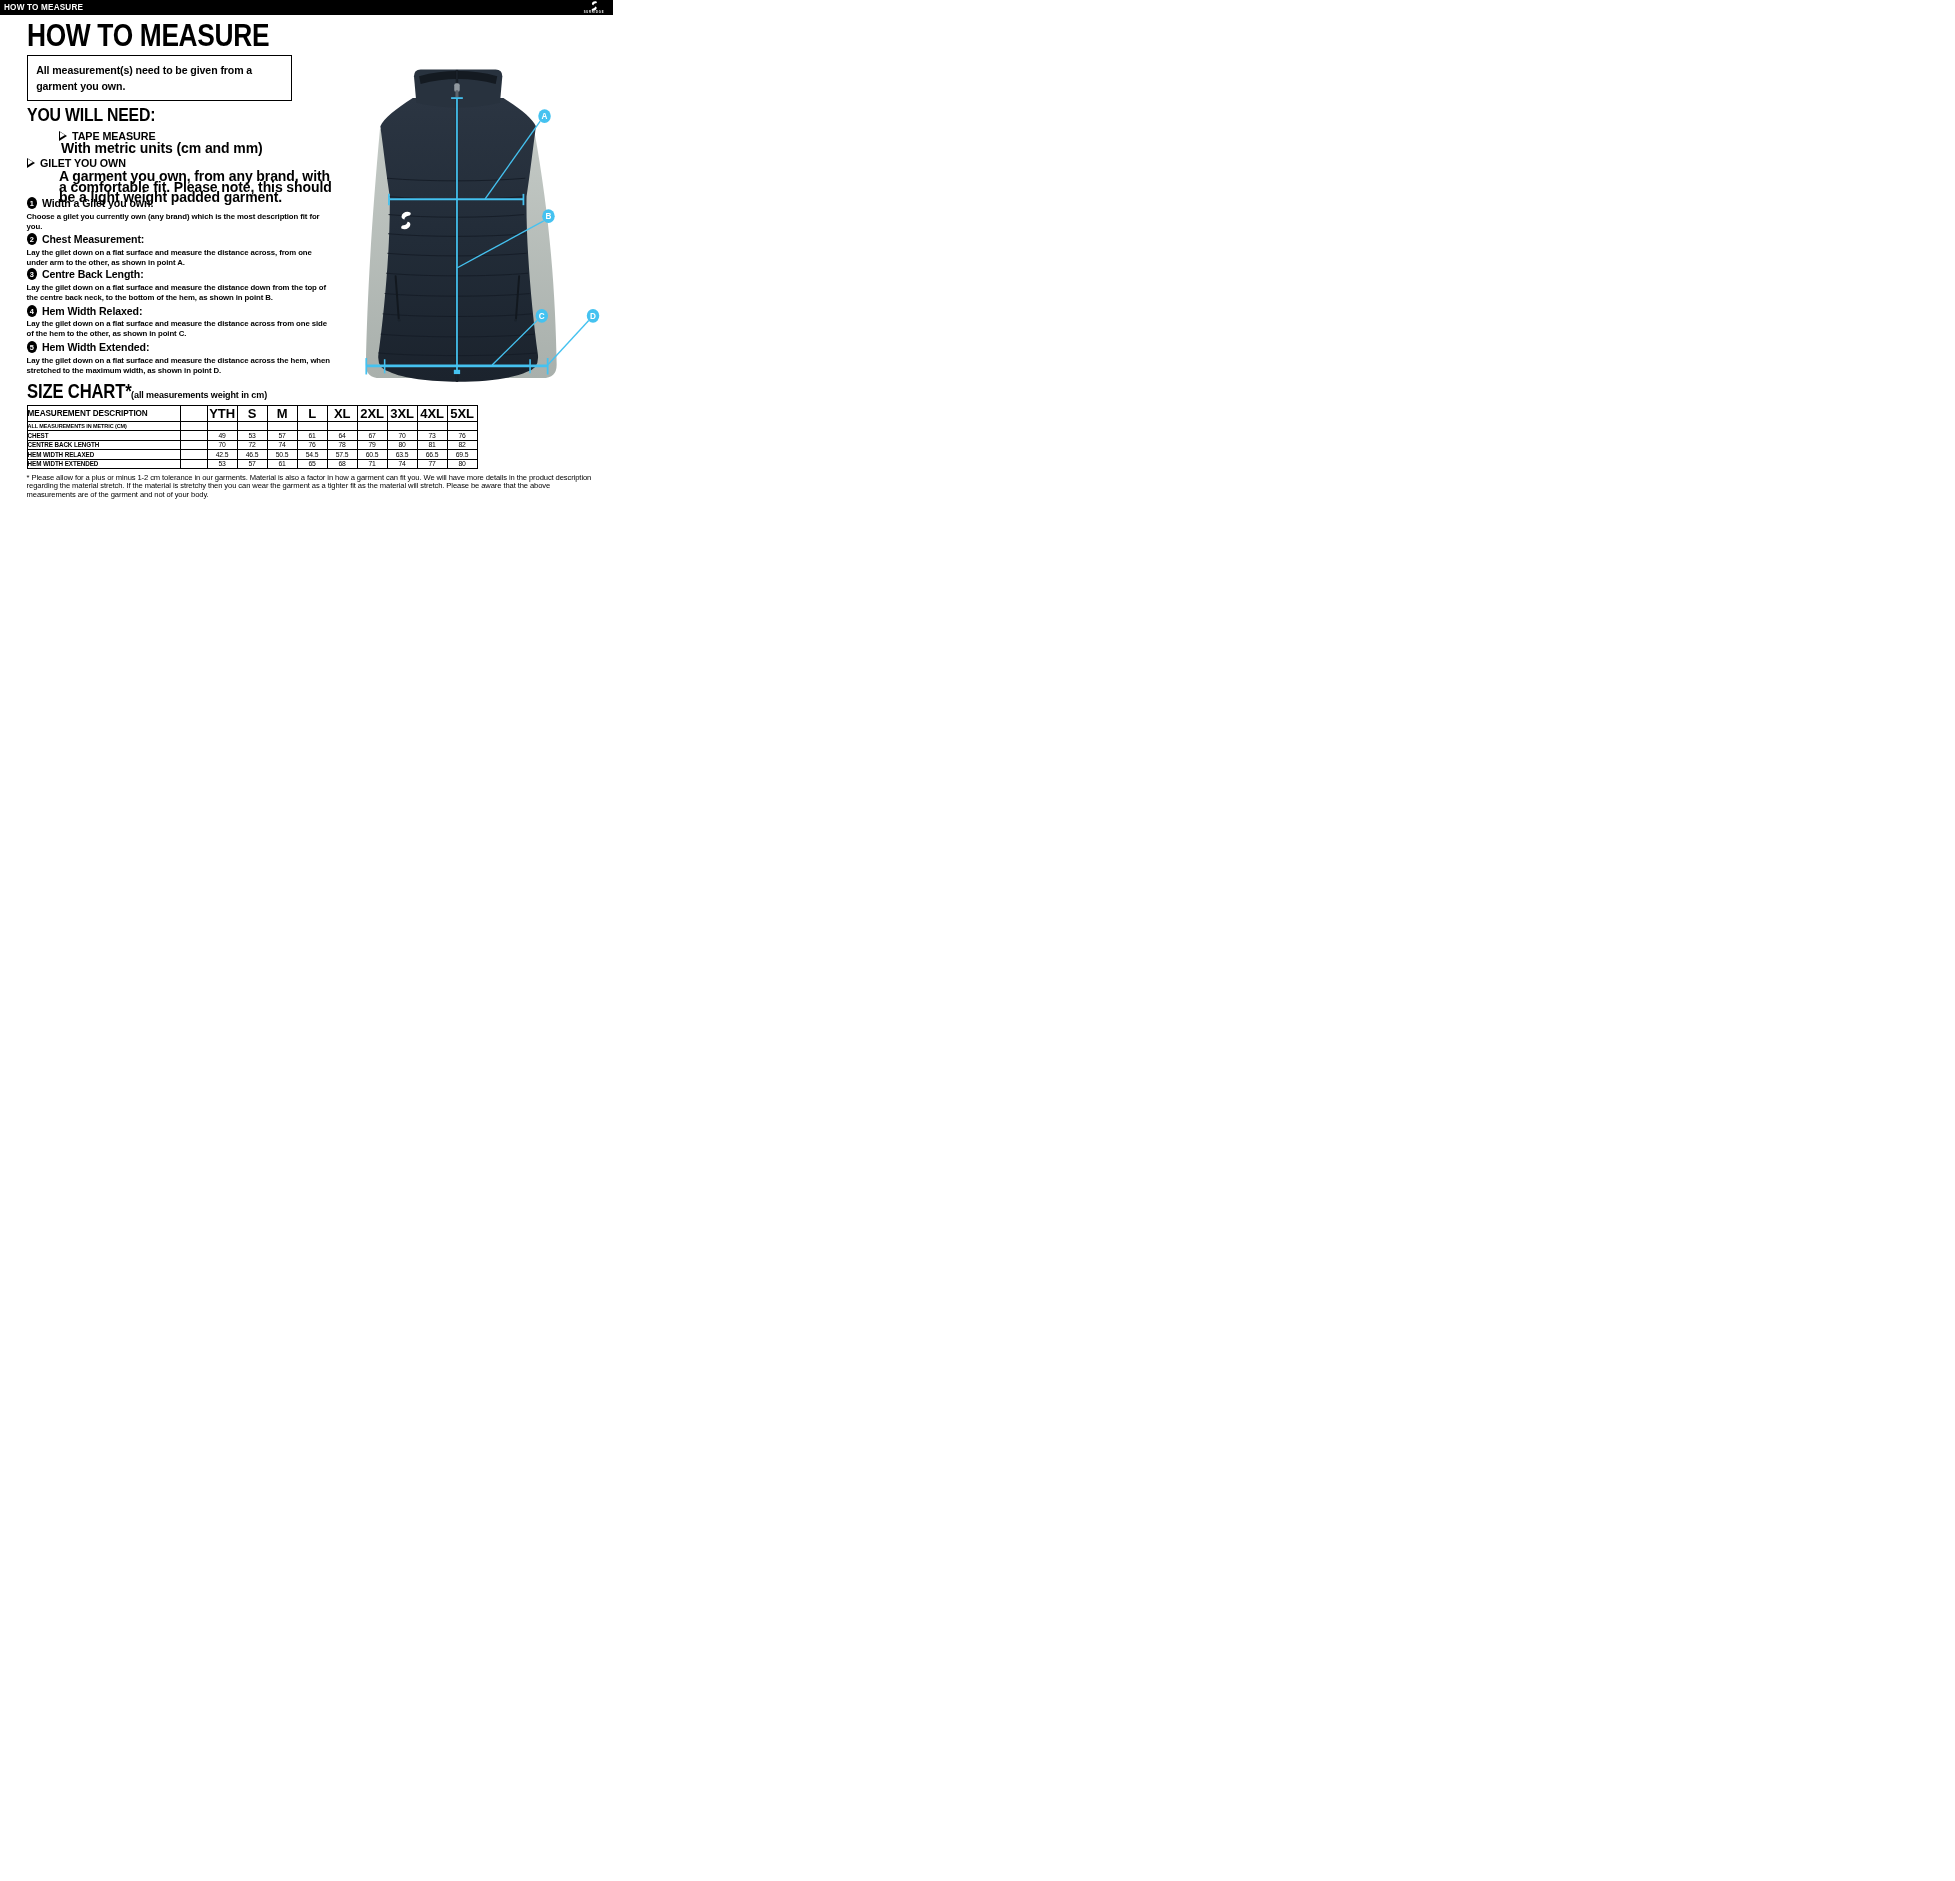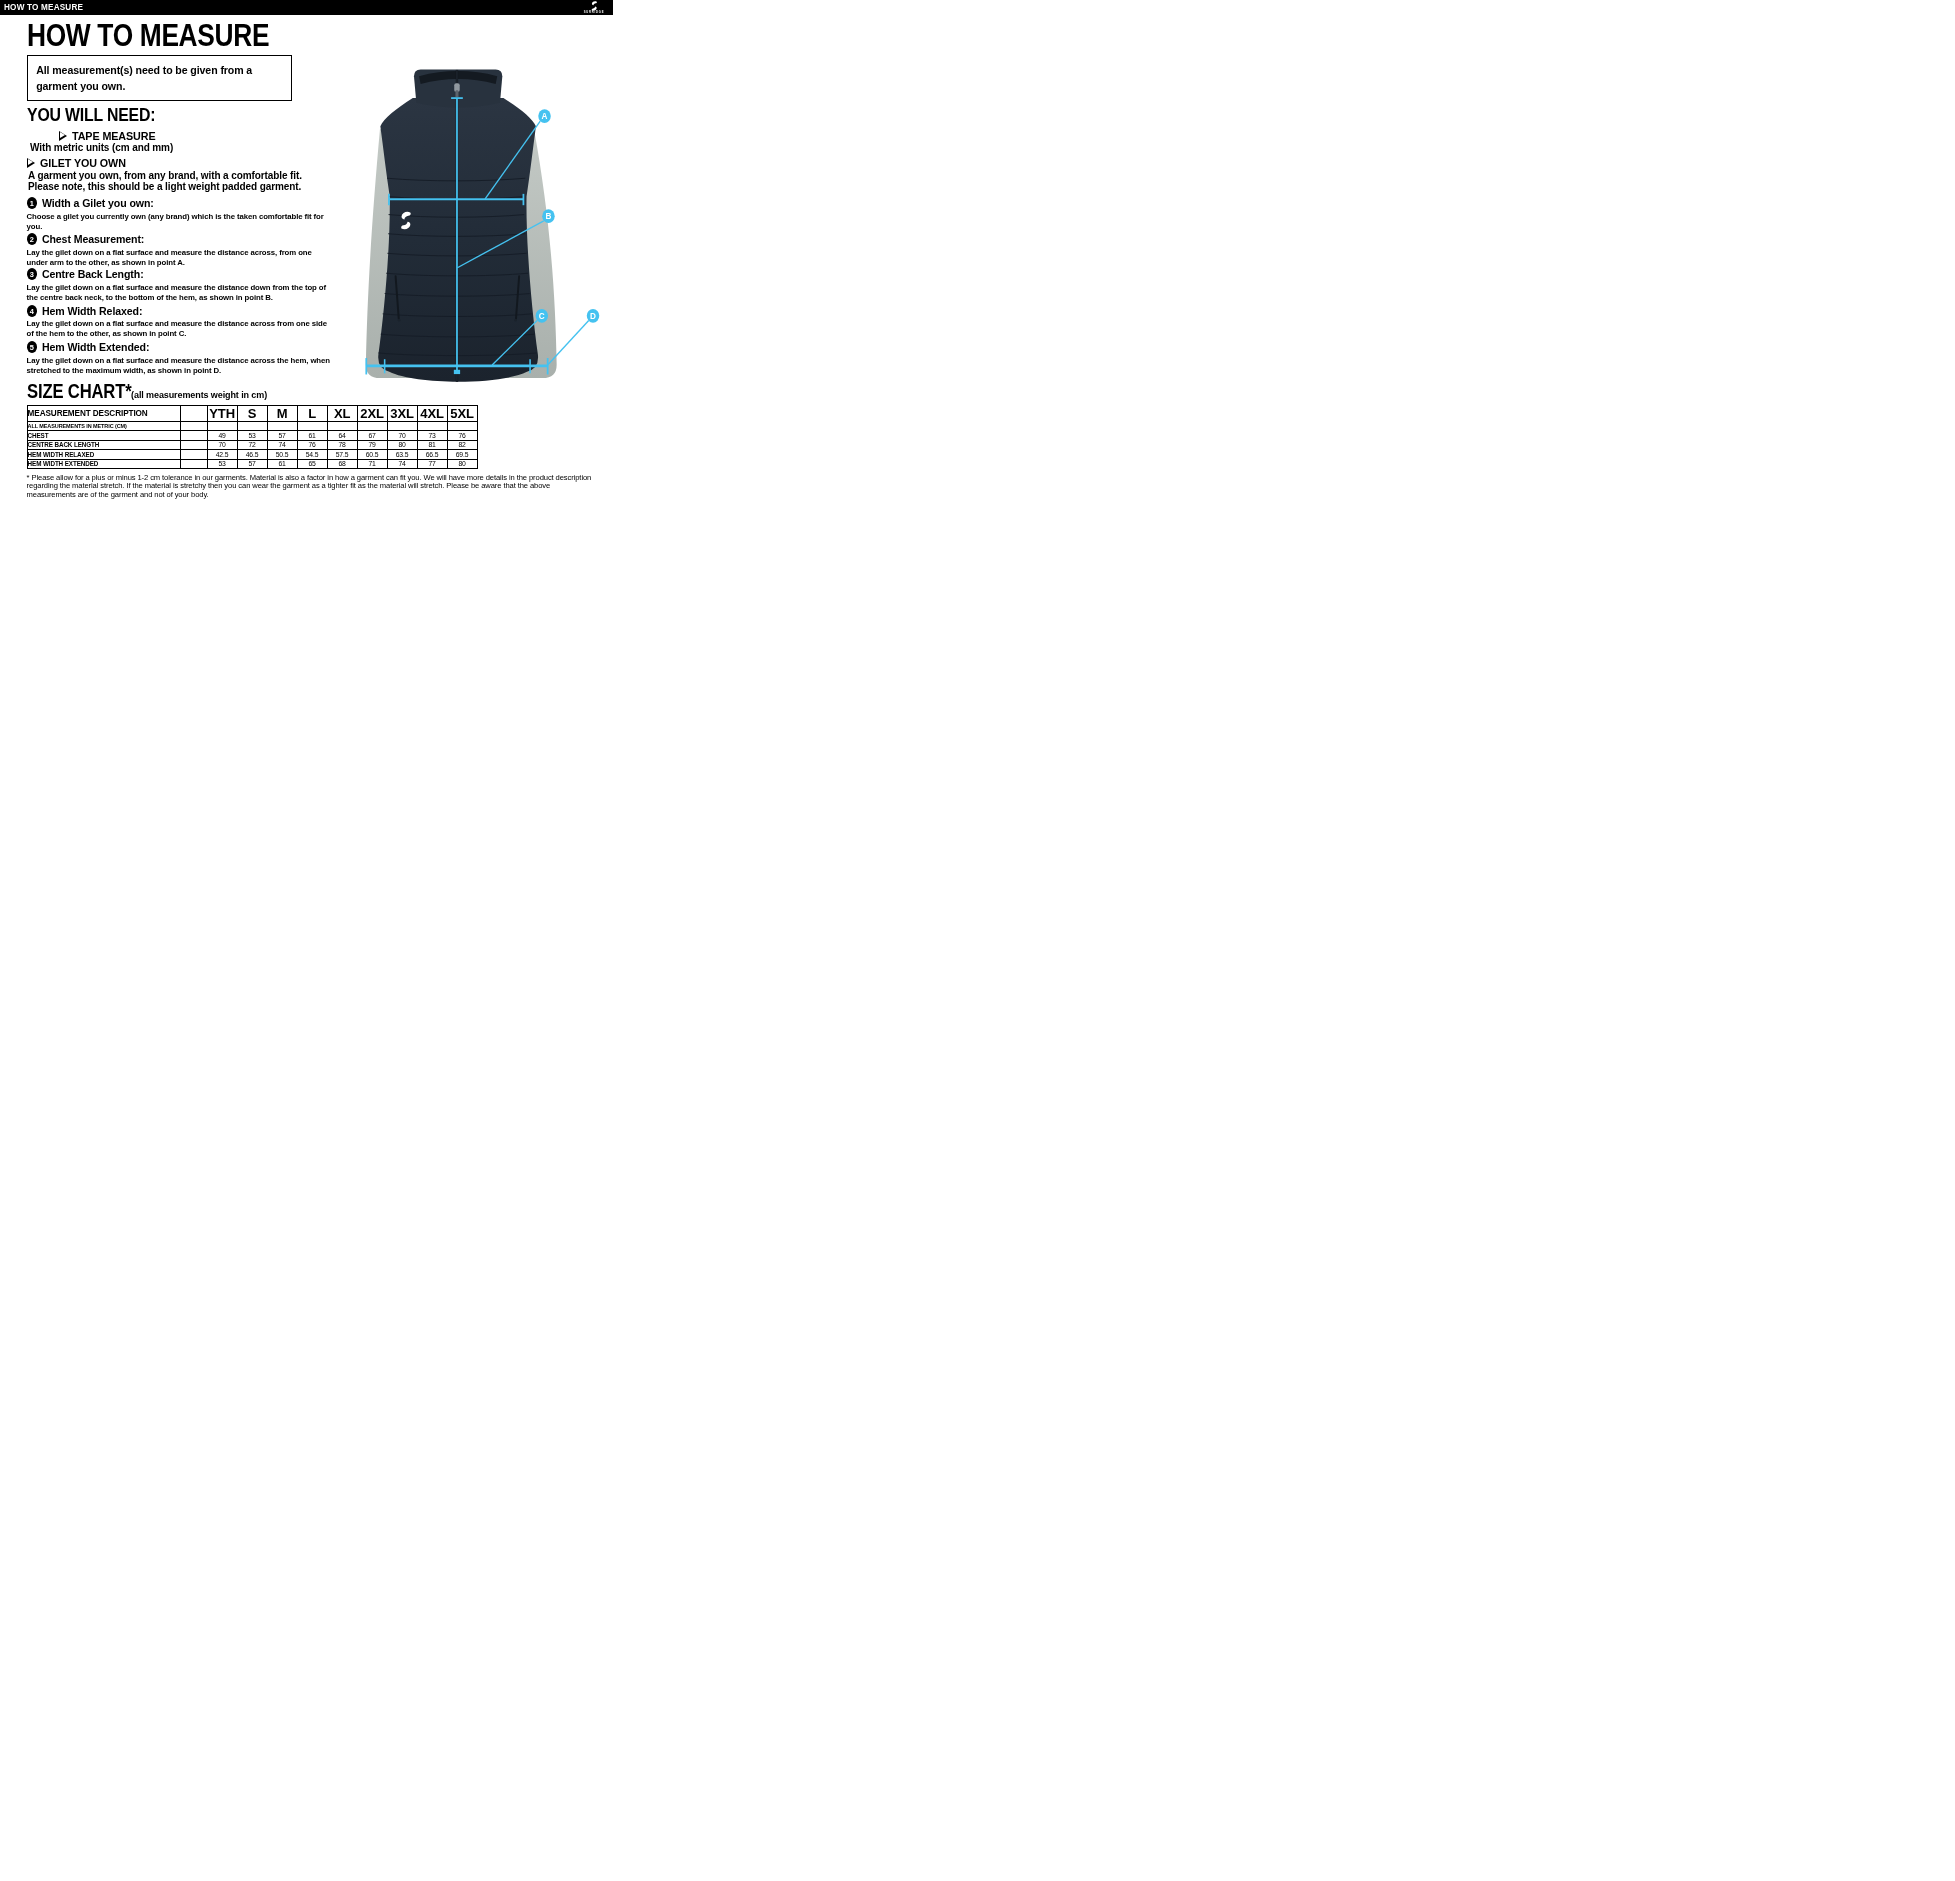--- a/index.html
+++ b/index.html
@@ -22,21 +22,21 @@
   .note-box p{margin:0;font-size:10.6px;font-weight:700;line-height:16px;letter-spacing:-0.1px;}
   .h2{left:26.6px;top:106px;font-size:18px;font-weight:700;line-height:1;letter-spacing:-0.2px;
     transform:scaleX(.88);transform-origin:0 0;white-space:nowrap;}
   
   .need-item{display:flex;align-items:center;gap:5.5px;}
   .tri{width:0;height:0;border-top:5.5px solid transparent;border-bottom:5.5px solid transparent;
     border-left:8.6px solid #000;position:relative;}
   .tri::after{content:"";position:absolute;left:-7px;top:-3.5px;border-top:3.5px solid transparent;
     border-bottom:3.5px solid transparent;border-left:5.5px solid #fff;}
   .need-label{font-size:11.7px;font-weight:700;letter-spacing:-0.1px;transform:scaleX(.92);transform-origin:0 0;white-space:nowrap;}
-  .need-desc{font-size:10px;font-weight:700;letter-spacing:-0.1px;line-height:10.6px;}
+  .need-desc{font-size:14px;font-weight:700;letter-spacing:-0.1px;line-height:10.6px;margin-left:31px;}
   
   .step-head{display:flex;align-items:center;gap:4.7px;}
   .step-num{width:10.6px;height:12px;border-radius:50%;background:#000;color:#fff;
     display:flex;align-items:center;justify-content:center;font-size:7.4px;font-weight:700;flex:0 0 auto;}
   .step-title{font-size:10.6px;font-weight:700;letter-spacing:-0.1px;white-space:nowrap;}
   .step-body{font-size:7.8px;font-weight:700;letter-spacing:-0.1px;line-height:9.6px;width:305px;margin:0;}
   
   .sc-head{left:26.6px;top:380px;display:flex;align-items:baseline;gap:5.5px;}
   .sc-title{font-size:19.6px;font-weight:700;letter-spacing:-0.2px;transform:scaleX(.85);transform-origin:0 100%;white-space:nowrap;}
   .sc-sub{font-size:9px;font-weight:700;letter-spacing:-0.1px;white-space:nowrap;margin-left:-24px;}
@@ -89,21 +89,21 @@
 <div class="abs need-item" style="left:26.6px;top:156px;text-align:center;">
   <span class="tri"></span>
   <span class="need-label">GILET YOU OWN</span>
 </div>
 <div class="abs need-desc" style="left:28px;top:171px;width:274px;">A garment you own, from any brand, with a comfortable fit. Please note, this should be a light weight padded garment.</div>
 
 <div class="abs step-head" style="left:26.6px;top:197px;">
   <span class="step-num">1</span>
   <span class="step-title">Width a Gilet you own:</span>
 </div>
-<p class="abs step-body" style="left:26.6px;top:212px;">Choose a gilet you currently own  (any brand) which is the taken comfortable fit for you.</p>
+<p class="abs step-body" style="left:26.6px;top:212px;">Choose a gilet you currently own  (any brand) which is the most description fit for you.</p>
 
 <div class="abs step-head" style="left:26.6px;top:233px;">
   <span class="step-num">2</span>
   <span class="step-title">Chest Measurement:</span>
 </div>
 <p class="abs step-body" style="left:26.6px;top:248px;">Lay the gilet down on a flat surface and measure the distance across, from one under arm to the other, as shown in point A.</p>
 
 <div class="abs step-head" style="left:26.6px;top:268px;">
   <span class="step-num">3</span>
   <span class="step-title">Centre Back Length:</span>

